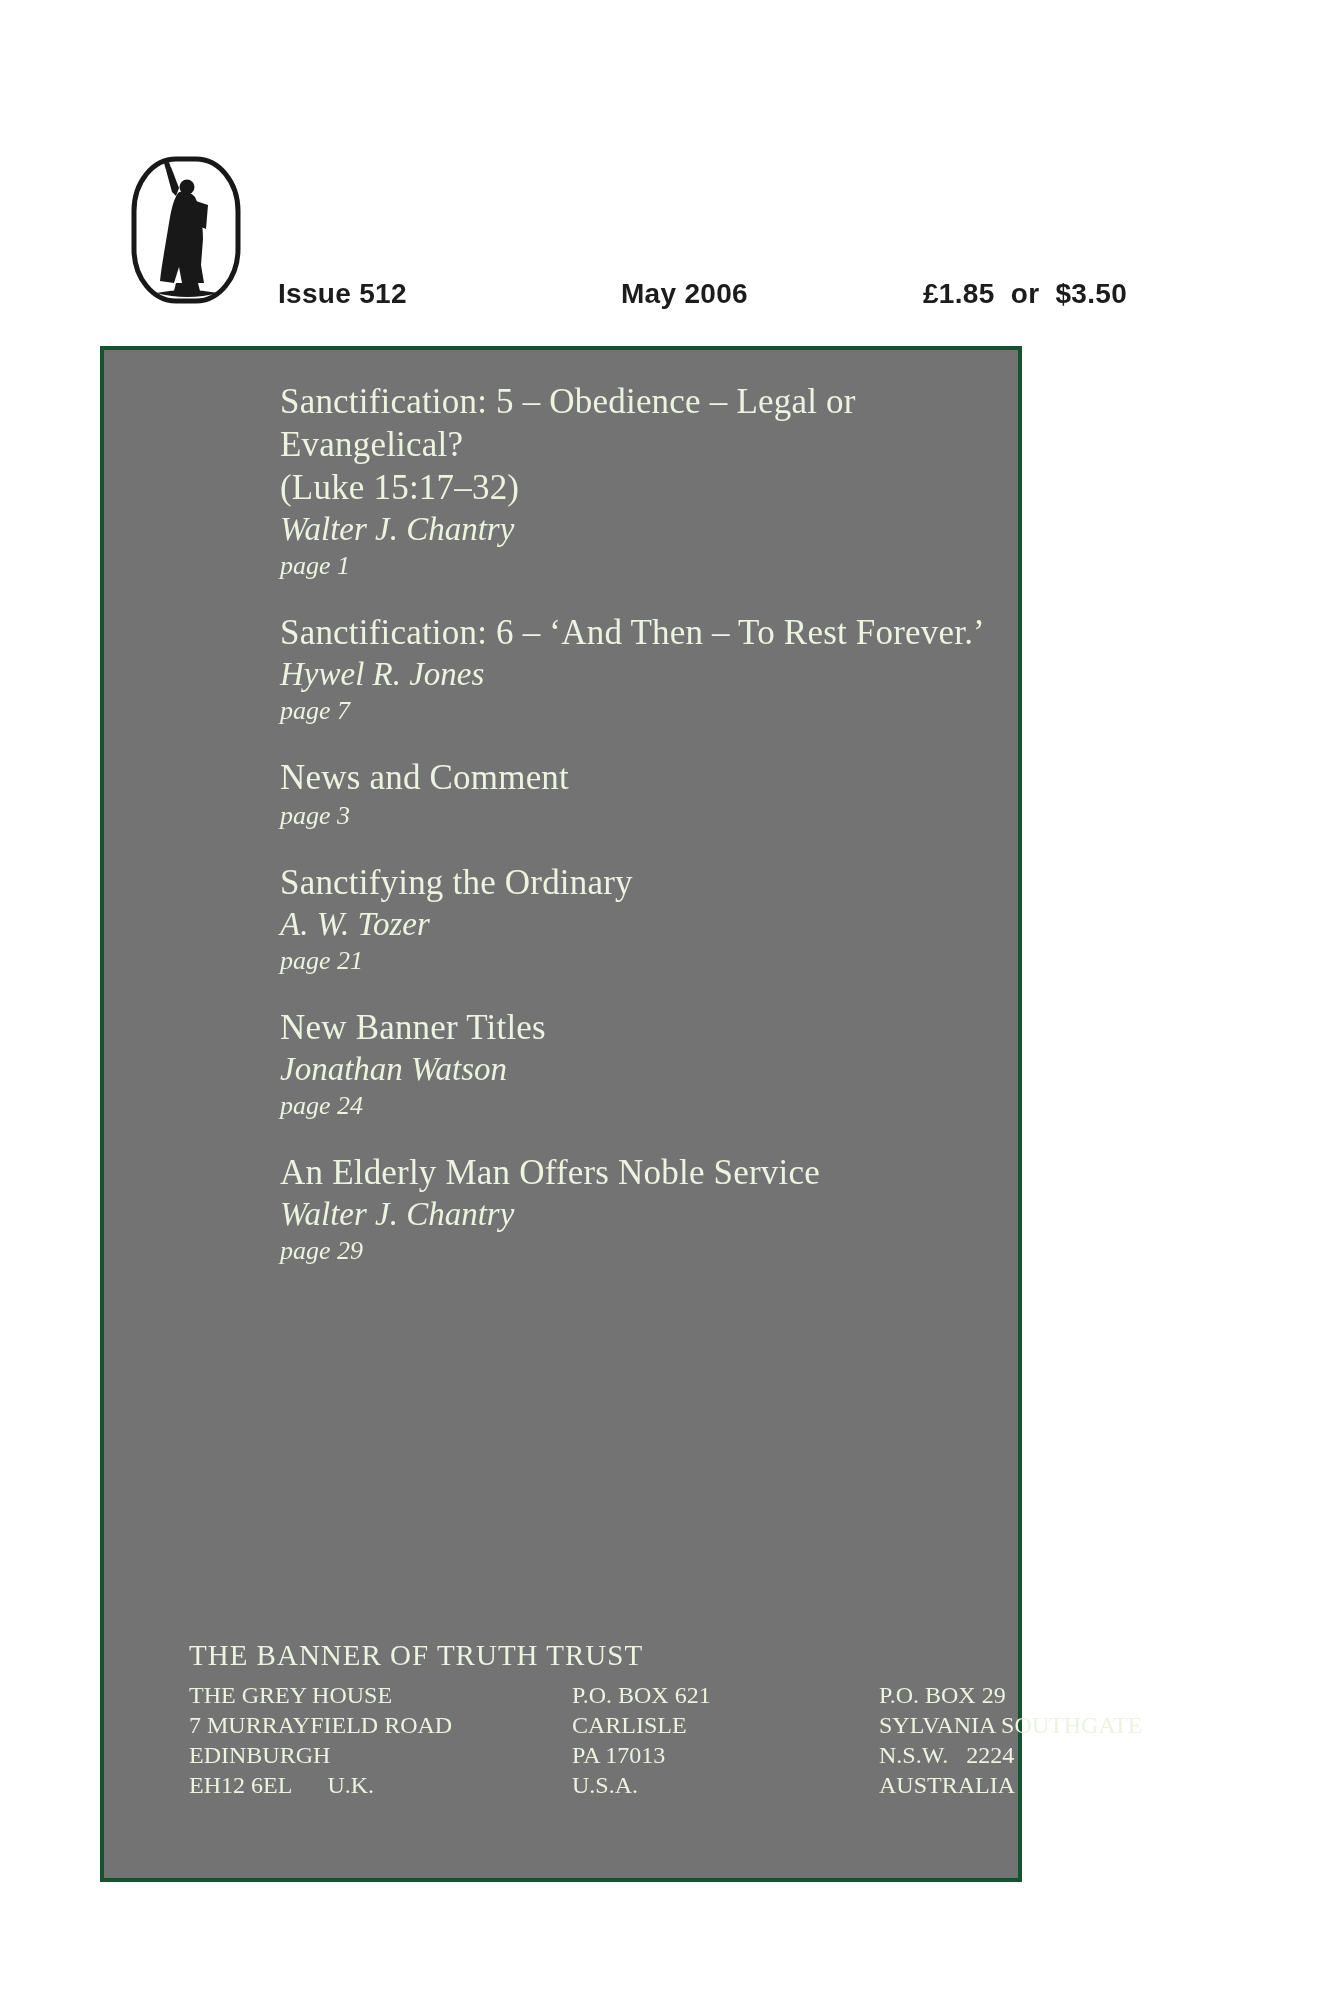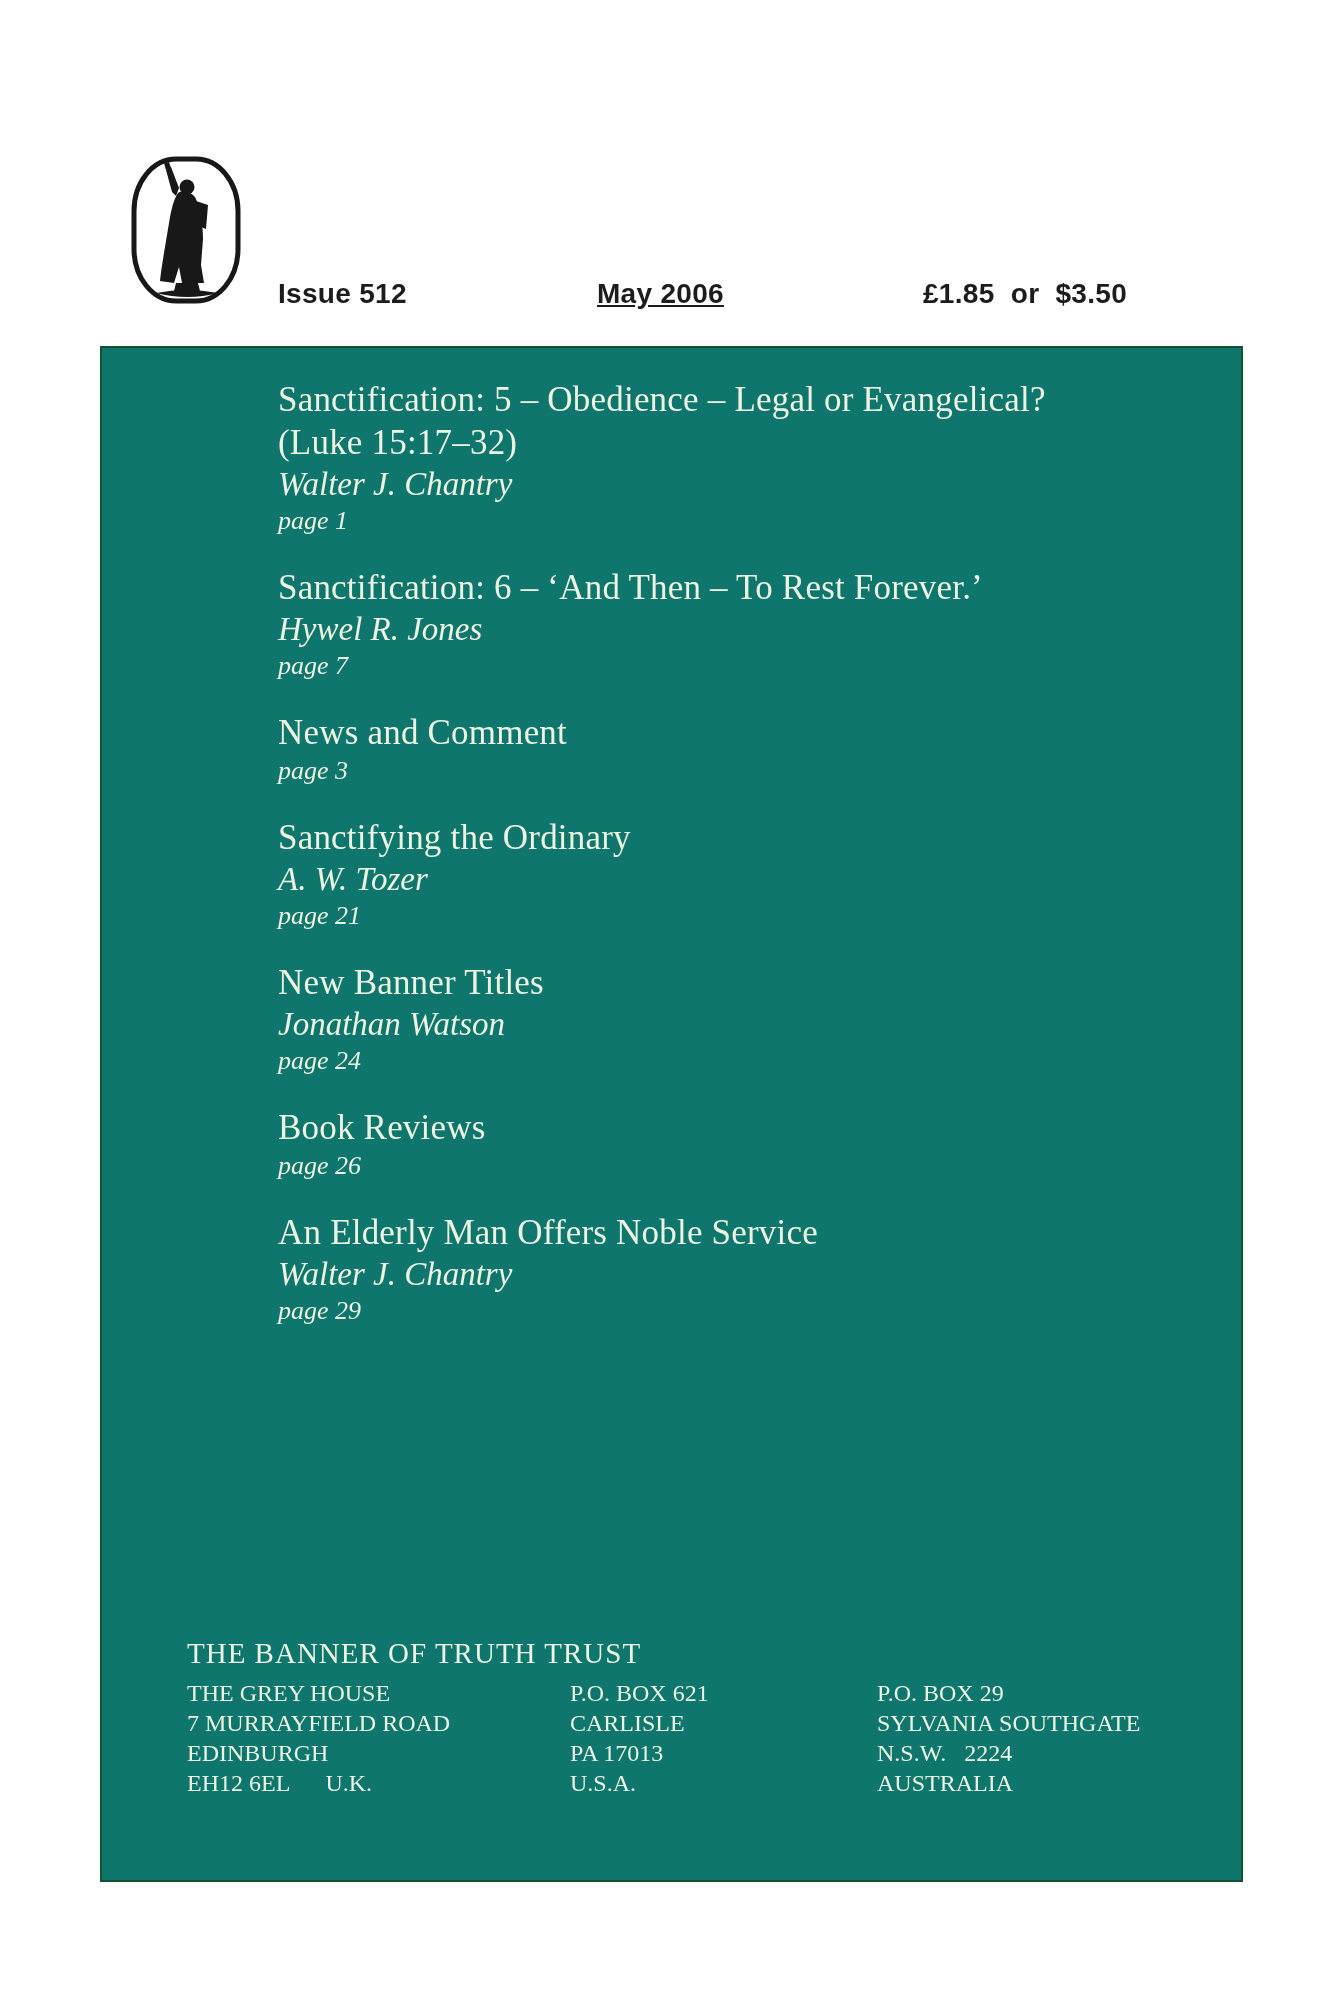--- a/index.html
+++ b/index.html
@@ -18,30 +18,30 @@
     width: 112px; height: 150px;
   }
   .hdr-text {
     position: absolute; top: 279px;
     font-family: "Liberation Sans", sans-serif;
     font-weight: bold; font-size: 28px; line-height: 30px;
     color: #1c1c1c; letter-spacing: 0.3px;
     white-space: pre;
   }
   .hdr-issue { left: 278px; }
-  .hdr-date  { left: 597px; text-decoration: underline; }
+  .hdr-date  { left: 621px; }
   .hdr-price { left: 923px; }
 
   
   .panel {
     position: absolute; left: 100px; top: 346px;
-    width: 1143px; height: 1536px;
+    width: 922px; height: 1536px;
     box-sizing: border-box;
-    background: #0f766e;
-    border: 2px solid #14532d;
+    background: #737373;
+    border: 4px solid #14532d;
     color: #ecf3e0;
   }
   .toc { padding: 30px 30px 0 176px; }
   .toc-item { margin-bottom: 28px; }
   .toc-title { font-size: 35px; line-height: 43px; letter-spacing: 0.2px; }
   .toc-author { font-size: 33px; line-height: 40px; font-style: italic; }
   .toc-page { font-size: 26px; line-height: 34px; font-style: italic; }
 
   
   .publisher { position: absolute; left: 85px; top: 1288px; width: 1020px; }
@@ -113,24 +113,20 @@
       <div class="toc-author">A. W. Tozer</div>
       <div class="toc-page">page 21</div>
     </div>
 
     <div class="toc-item">
       <div class="toc-title">New Banner Titles</div>
       <div class="toc-author">Jonathan Watson</div>
       <div class="toc-page">page 24</div>
     </div>
 
-    <div class="toc-item">
-      <div class="toc-title">Book Reviews</div>
-      <div class="toc-page">page 26</div>
-    </div>
 
     <div class="toc-item">
       <div class="toc-title">An Elderly Man Offers Noble Service</div>
       <div class="toc-author">Walter J. Chantry</div>
       <div class="toc-page">page 29</div>
     </div>
 
   </div>
 
   <div class="publisher">

